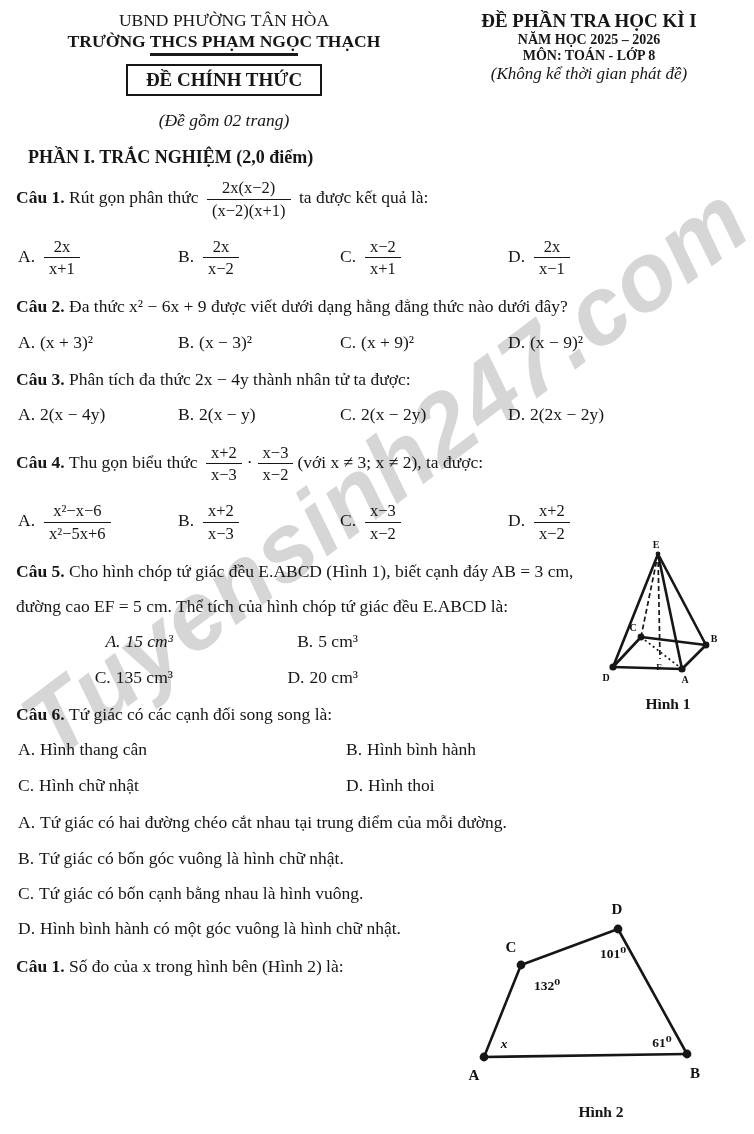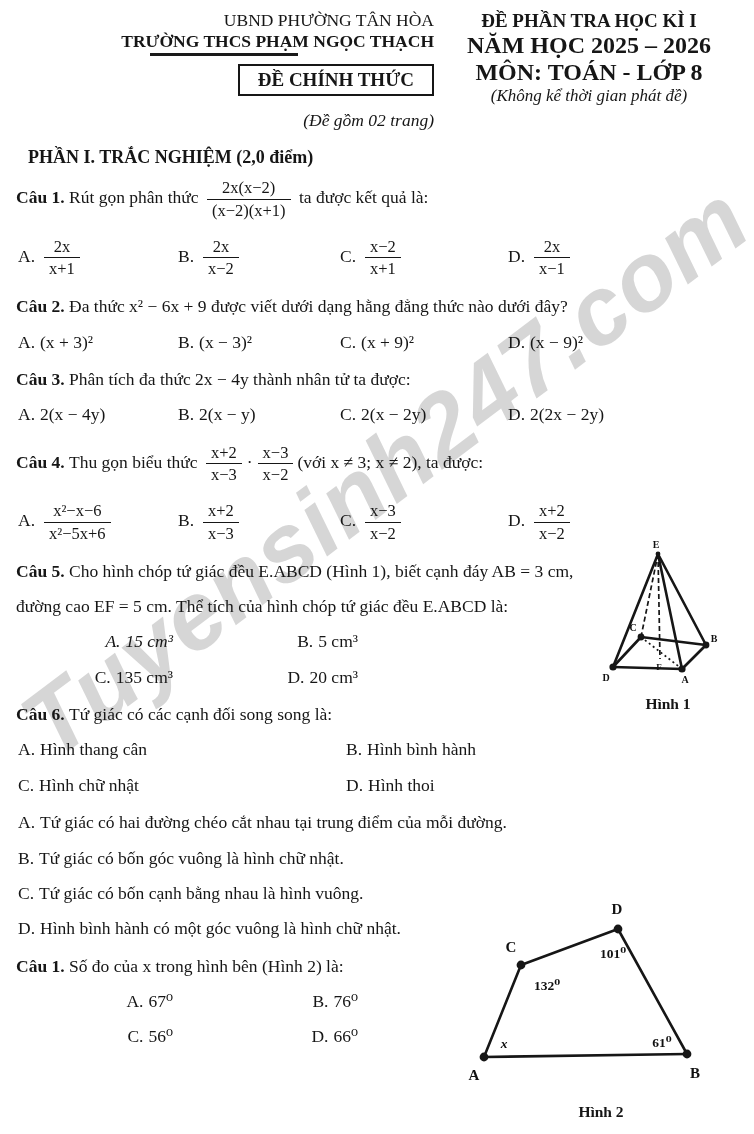--- a/index.html
+++ b/index.html
@@ -12,30 +12,30 @@
   .wm{
     position:absolute; left:34px; top:688px; z-index:0;
     font-family:"Liberation Sans","DejaVu Sans",sans-serif;
     font-weight:700; font-style:italic; font-size:96px; letter-spacing:1px;
     color:rgba(148,148,148,0.38); white-space:nowrap;
     transform:rotate(-37deg); transform-origin:0 50%; line-height:1;
   }
   .content{position:relative; z-index:1; padding:10px 10px 0 14px;}
   
   .hdr{display:flex;}
-  .hdr-left{flex:0 0 420px; text-align:right;}
+  .hdr-left{flex:0 0 420px; text-align:center;}
   .hdr-right{flex:1; text-align:center;}
   .h-l1{font-size:17.5px;}
   .h-l2{font-size:17.5px; font-weight:700;}
   .school-underline{width:148px; height:3px; background:#1a1a1a; margin:1px auto 6px auto;}
   .exam-box{display:inline-block; border:2px solid #161616; padding:3px 18px;
     font-weight:700; font-size:19px; margin:2px 0 14px 0;}
   .h-note{font-style:italic; font-size:17.5px;}
   .h-r1{font-weight:700; font-size:19px;}
-  .h-r2,.h-r3{font-weight:700; font-size:24px;}
+  .h-r2,.h-r3{font-weight:700; font-size:14px;}
   .h-r4,.h-r5{font-style:italic; font-size:17px;}
   
   .section-title{font-weight:700; font-size:18px; margin:16px 0 2px 14px;}
   
   #questions{margin-top:2px;}
   .question{margin:0 0 2px 2px;}
   .question.wrap-fig1{padding-right:168px;}
   .prompt{margin:0; line-height:2.02;}
   .qlabel{font-weight:700;}
   .opts{line-height:2.02; margin-left:2px;}
@@ -144,26 +144,20 @@
         <div class="question">
           <div class="opts list">
             <div class="opt"><span class="key">A.</span><span>Tứ giác có hai đường chéo cắt nhau tại trung điểm của mỗi đường.</span></div>
             <div class="opt"><span class="key">B.</span><span>Tứ giác có bốn góc vuông là hình chữ nhật.</span></div>
             <div class="opt"><span class="key">C.</span><span>Tứ giác có bốn cạnh bằng nhau là hình vuông.</span></div>
             <div class="opt"><span class="key">D.</span><span>Hình bình hành có một góc vuông là hình chữ nhật.</span></div>
           </div>
         </div>
         <div class="question">
           <p class="prompt"><span class="qlabel">Câu 1. </span><span>Số đo của x trong hình bên (Hình 2) là:</span></p>
-          <div class="opts row2n">
-            <div class="opt"><span class="key">A.</span><span>67⁰</span></div>
-            <div class="opt"><span class="key">B.</span><span>76⁰</span></div>
-            <div class="opt"><span class="key">C.</span><span>56⁰</span></div>
-            <div class="opt"><span class="key">D.</span><span>66⁰</span></div>
-          </div>
         </div>
       </div>
 
   </div>
 
   <div class="figure" id="fig1">
     <svg width="150" height="150" viewBox="0 0 150 150">
 
       <g stroke="#161616" stroke-width="2.6" fill="none" stroke-linecap="round">
         <path d="M65,16 L20,129"></path>

